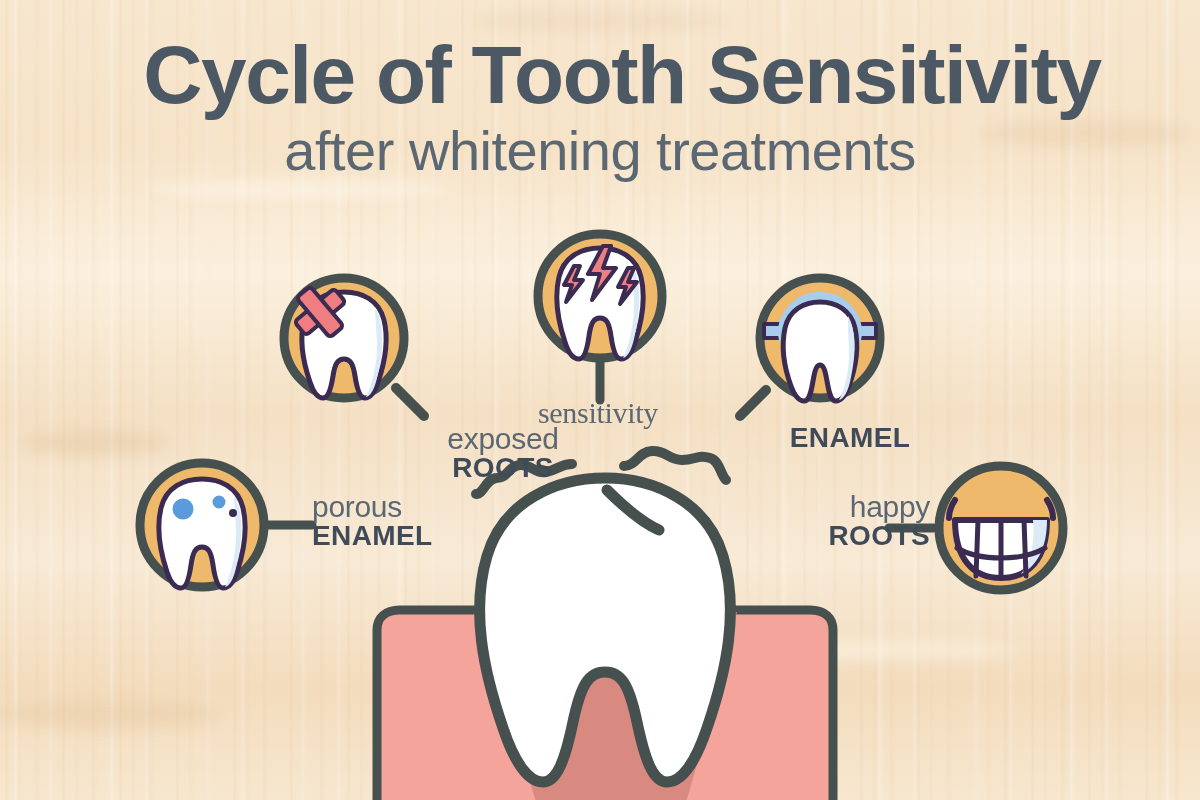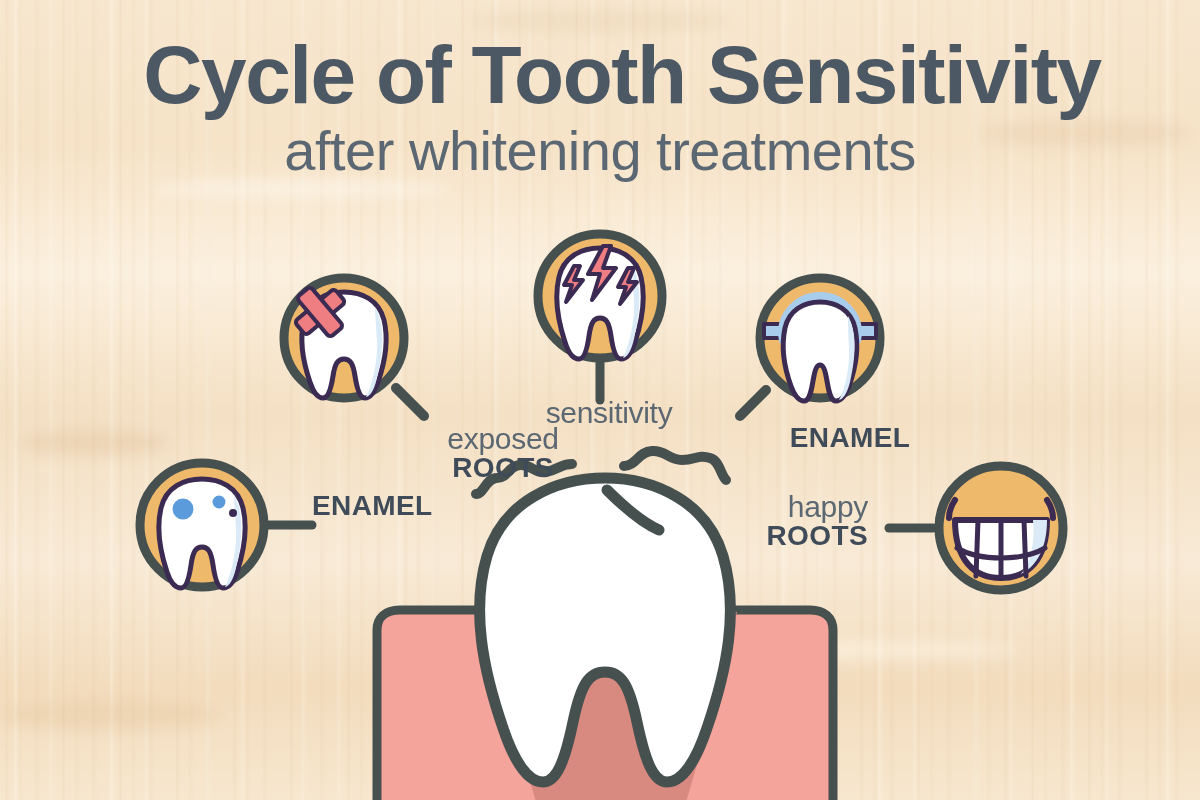--- a/index.html
+++ b/index.html
@@ -144,20 +144,21 @@
                  C88 133 85 124 83 110 C81 96 78 92 72 92 C66 92 63 96 61 110
                  C59 124 56 133 51 133 C46 133 41 129 37 117 C30 96 26 74 31 53 C36 32 54 24 72 24 Z" fill="#ffffff" stroke="#3b2a52" stroke-width="5" stroke-linejoin="round"></path>
         <path d="M104 40 C114 58 113 84 106 113 C103 126 99 131 95 132 C101 120 107 96 106 74 C105 56 104 46 104 40 Z" fill="#dbeaf7"></path>
         <circle cx="53" cy="54" r="12" fill="#5b9bdc" stroke="#ffffff" stroke-width="3"></circle>
         <circle cx="89" cy="47" r="8" fill="#5b9bdc" stroke="#ffffff" stroke-width="3"></circle>
         <circle cx="103" cy="58" r="4" fill="#3b2a52"></circle>
       </g>
     </svg>
   </div>
   <div class="label rt" style="left:312px;top:492px;width:180px;">
+    <span class="l1">porous</span>
     <span class="l2">ENAMEL</span>
   </div>
 
   <div class="badge" style="left:278px;top:272px;">
     <svg width="160" height="160" viewBox="0 0 160 160">
       <line x1="118" y1="116" x2="146" y2="144" stroke="#46504f" stroke-width="10" stroke-linecap="round"></line>
       <circle cx="66" cy="66" r="60" fill="#efb96b" stroke="#46504f" stroke-width="9"></circle>
       <g>
         <path d="M66 20 C84 20 101 28 106 48 C111 69 107 90 100 110 C96 122 92 126 87 126
                  C82 126 79 117 77 104 C75 91 72 87 66 87 C60 87 57 91 55 104
@@ -183,21 +184,21 @@
         <path d="M72 20 C90 20 108 28 113 49 C118 70 114 93 107 114 C103 127 98 131 93 131
                  C88 131 85 122 83 108 C81 94 78 90 72 90 C66 90 63 94 61 108
                  C59 122 56 131 51 131 C46 131 41 127 37 114 C30 93 26 70 31 49 C36 28 54 20 72 20 Z" fill="#ffffff" stroke="#3b2a52" stroke-width="5" stroke-linejoin="round"></path>
         <path d="M104 36 C114 55 113 82 106 111 C103 124 99 129 95 130 C101 118 107 94 106 72 C105 54 104 42 104 36 Z" fill="#dbeaf7"></path>
         <path d="M75 18 L60 46 L72 46 L64 72 L88 40 L75 40 L83 18 Z" fill="#ee7e82" stroke="#3b2a52" stroke-width="4" stroke-linejoin="round"></path>
         <path d="M46 38 L36 57 L44 57 L38 74 L55 52 L46 52 L52 38 Z" fill="#ee7e82" stroke="#3b2a52" stroke-width="4" stroke-linejoin="round"></path>
         <path d="M100 40 L90 59 L98 59 L92 76 L109 54 L100 54 L106 40 Z" fill="#ee7e82" stroke="#3b2a52" stroke-width="4" stroke-linejoin="round"></path>
       </g>
     </svg>
   </div>
-  <div class="label ctr single" style="left:459px;top:398px;width:300px;">
+  <div class="label ctr single" style="left:448px;top:398px;width:300px;font-family:Liberation Serif, serif;">
     <span class="l1">sensitivity</span>
   </div>
 
   <div class="badge" style="left:718px;top:272px;">
     <svg width="205" height="165" viewBox="0 0 205 165">
       <line x1="48" y1="118" x2="22" y2="144" stroke="#46504f" stroke-width="10" stroke-linecap="round"></line>
       <circle cx="102" cy="66" r="60" fill="#efb96b" stroke="#46504f" stroke-width="9"></circle>
       <g>
         <path d="M46 52 L46 66 L158 66 L158 52 L133 52
                  C133 34 119 24 102 24 C85 24 71 34 71 52 Z" fill="#a8cdec" stroke="#3b2a52" stroke-width="4" stroke-linejoin="round"></path>
@@ -224,18 +225,18 @@
         <path d="M148 62 L162 62 C162 90 152 108 136 116 C146 104 150 84 148 62 Z" fill="#dbeaf7"></path>
         <g stroke="#3b2a52" stroke-width="5" fill="none" stroke-linecap="round">
           <path d="M72 90 C82 96 98 100 116 100 C134 100 150 96 160 90"></path>
           <path d="M93 62 L91 118"></path>
           <path d="M116 62 L116 120"></path>
           <path d="M139 62 L141 118"></path>
         </g>
       </g>
     </svg>
   </div>
-  <div class="label lf" style="left:708px;top:492px;width:160px;">
+  <div class="label lf" style="left:770px;top:492px;width:160px;">
     <span class="l1">happy</span>
     <span class="l2">ROOTS</span>
   </div>
 
 </div>
 
 </body></html>

